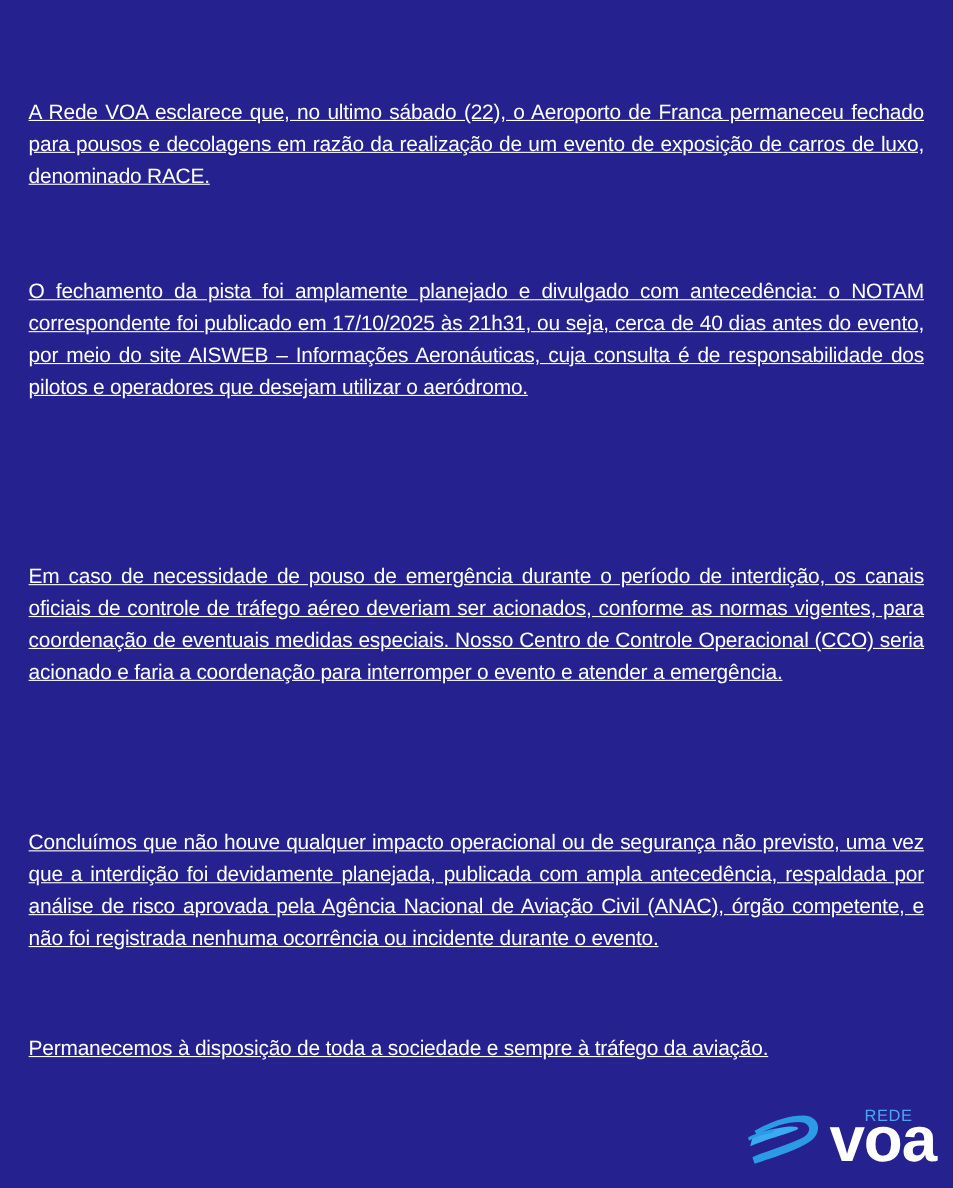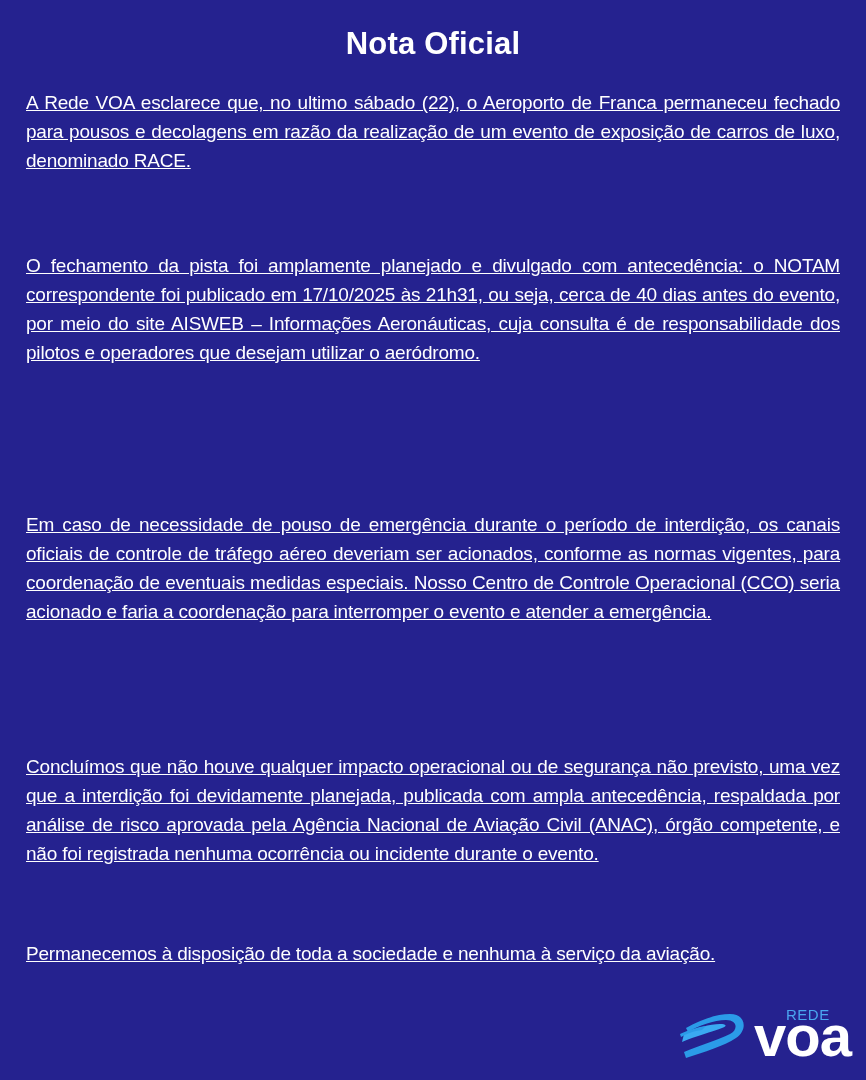--- a/index.html
+++ b/index.html
@@ -78,26 +78,25 @@
       color: #ffffff;
       line-height: 48px;
       letter-spacing: -1px;
       font-family: "Liberation Sans", sans-serif;
     }
   </style>
 </head>
 <body>
 
 <div class="page">
-  <h1 class="title">Nota Oficial</h1>
   <p class="para p1">A Rede VOA esclarece que, no ultimo sábado (22), o Aeroporto de Franca permaneceu fechado para pousos e decolagens em razão da realização de um evento de exposição de carros de luxo, denominado RACE.</p>
   <p class="para p2">O fechamento da pista foi amplamente planejado e divulgado com antecedência: o NOTAM correspondente foi publicado em 17/10/2025 às 21h31, ou seja, cerca de 40 dias antes do evento, por meio do site AISWEB – Informações Aeronáuticas, cuja consulta é de responsabilidade dos pilotos e operadores que desejam utilizar o aeródromo.</p>
   <p class="para p3">Em caso de necessidade de pouso de emergência durante o período de interdição, os canais oficiais de controle de tráfego aéreo deveriam ser acionados, conforme as normas vigentes, para coordenação de eventuais medidas especiais. Nosso Centro de Controle Operacional (CCO) seria acionado e faria a coordenação para interromper o evento e atender a emergência.</p>
   <p class="para p4">Concluímos que não houve qualquer impacto operacional ou de segurança não previsto, uma vez que a interdição foi devidamente planejada, publicada com ampla antecedência, respaldada por análise de risco aprovada pela Agência Nacional de Aviação Civil (ANAC), órgão competente, e não foi registrada nenhuma ocorrência ou incidente durante o evento.</p>
-  <p class="para p5">Permanecemos à disposição de toda a sociedade e nenhuma à serviço da aviação.</p>
+  <p class="para p5">Permanecemos à disposição de toda a sociedade e sempre à tráfego da aviação.</p>
 </div>
 
 <div class="logo">
   <svg class="logo-mark" viewBox="0 0 70 48" xmlns="http://www.w3.org/2000/svg">
     <path d="M6 40 C 20 34, 40 28, 52 22 C 60 18, 60 8, 48 8 C 36 8, 20 14, 10 20 L 8 16 C 22 8, 38 2, 52 2 C 68 2, 70 18, 58 26 C 46 34, 26 40, 8 46 Z" fill="#2b9be8"></path>
     <path d="M4 30 C 18 24, 34 20, 44 16 C 50 14, 48 12, 42 12 C 32 12, 18 16, 6 22 Z" fill="#3aaaf2"></path>
     <path d="M2 22 C 10 18, 20 15, 28 14 L 24 18 C 16 19, 8 22, 3 25 Z" fill="#2b9be8"></path>
   </svg>
   <span class="logo-rede">REDE</span>
   <span class="logo-voa">voa</span>

